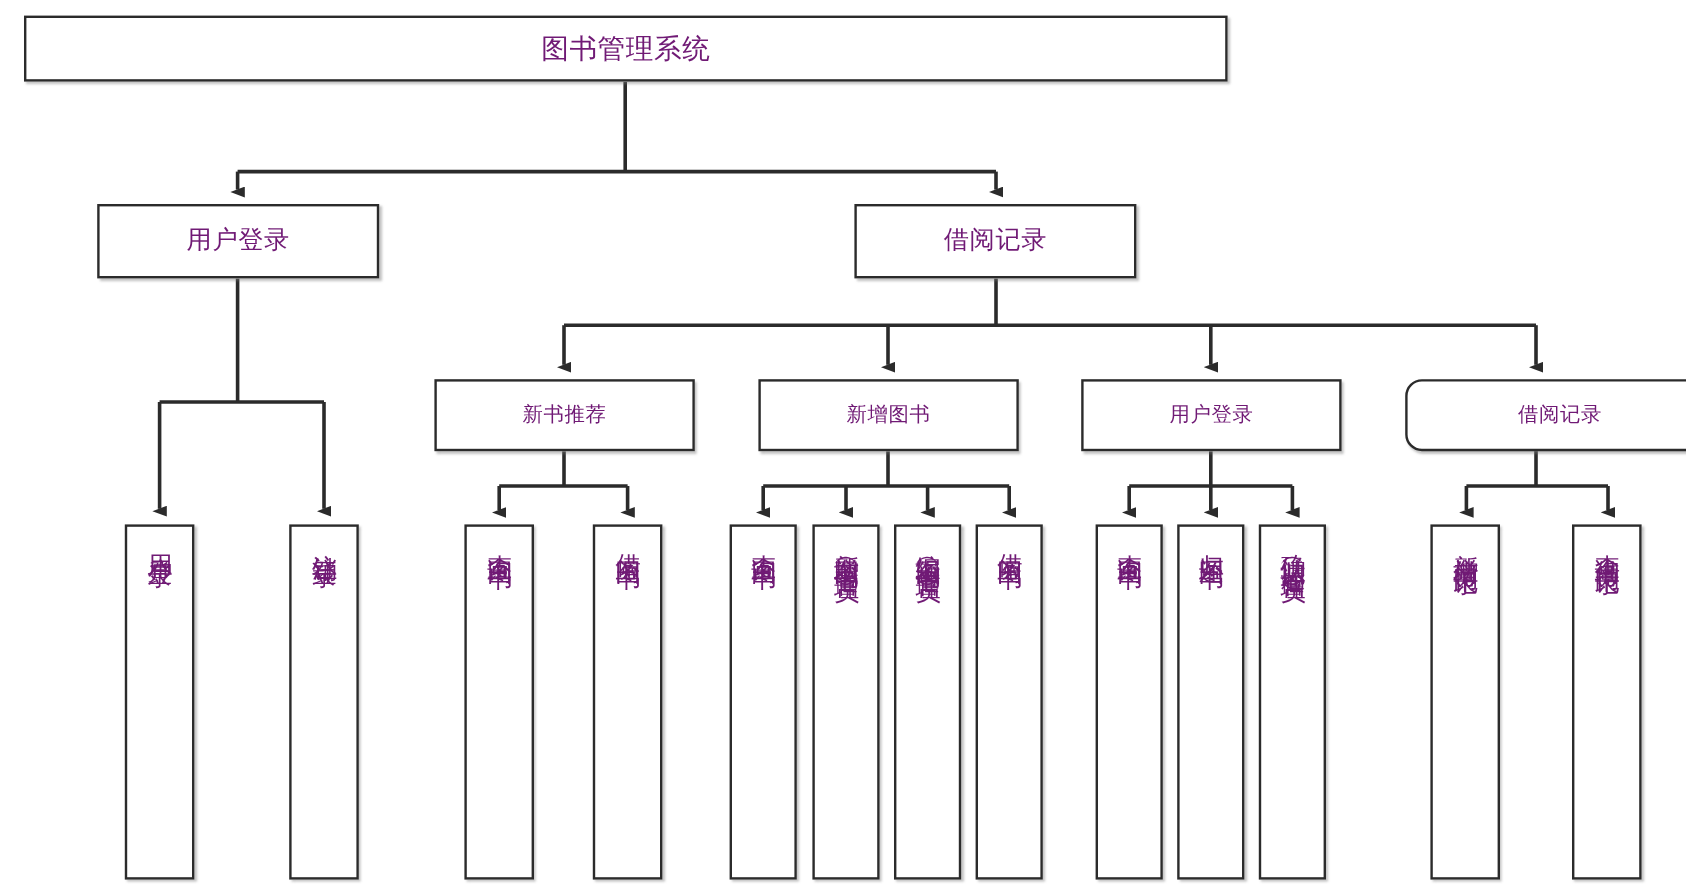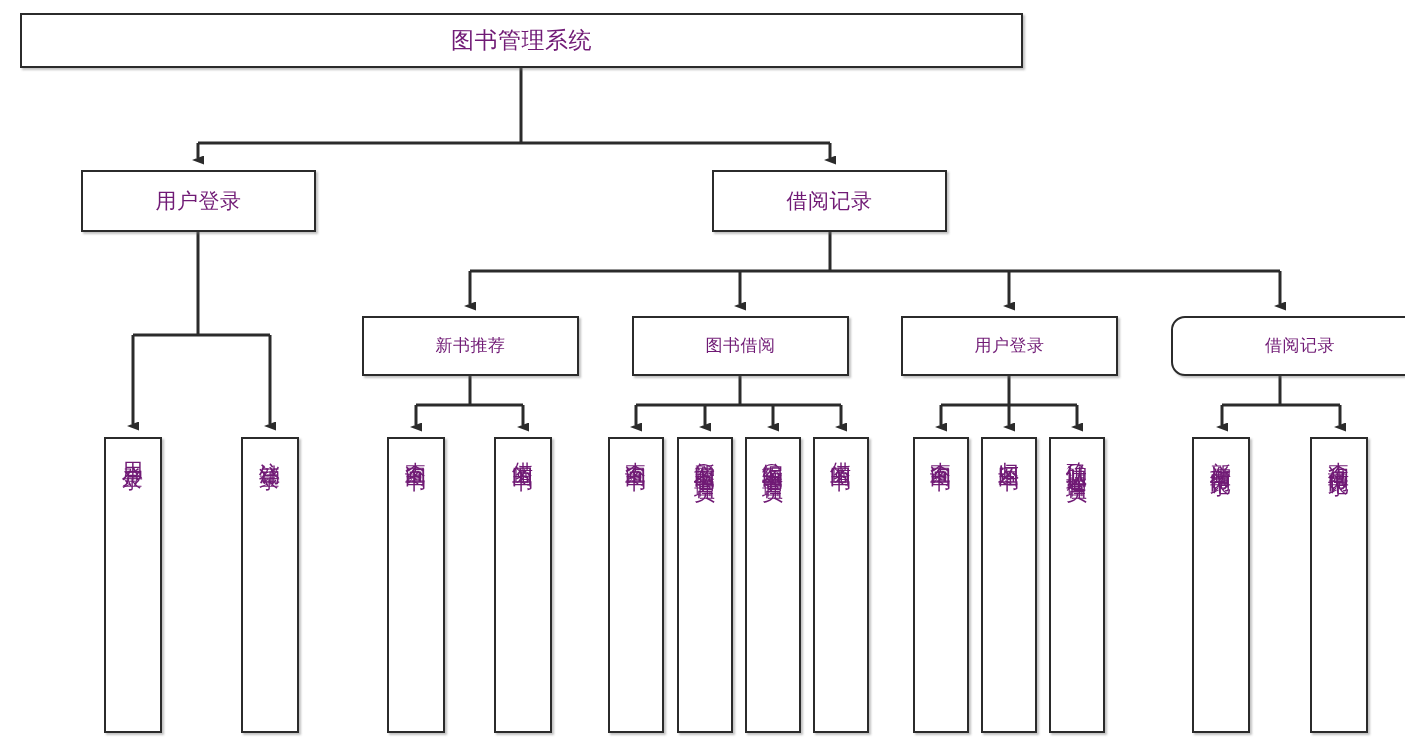--- a/index.html
+++ b/index.html
@@ -134,21 +134,21 @@
 
   <div class="node-box node-l2" style="left:712px; top:170px; width:235px; height:62px;">
     <span class="node-label">借阅记录</span>
   </div>
 
   <div class="node-box node-l3" style="left:362px; top:316px; width:217px; height:60px;">
     <span class="node-label">新书推荐</span>
   </div>
 
   <div class="node-box node-l3" style="left:632px; top:316px; width:217px; height:60px;">
-    <span class="node-label">图书借阅</span>
+    <span class="node-label">新增图书</span>
   </div>
 
   <div class="node-box node-l3" style="left:901px; top:316px; width:217px; height:60px;">
     <span class="node-label">用户登录</span>
   </div>
 
   <div class="node-box node-l3" style="left:1171px; top:316px; width:258px; height:60px;border-radius:14px;">
     <span class="node-label">借阅记录</span>
   </div>
 

